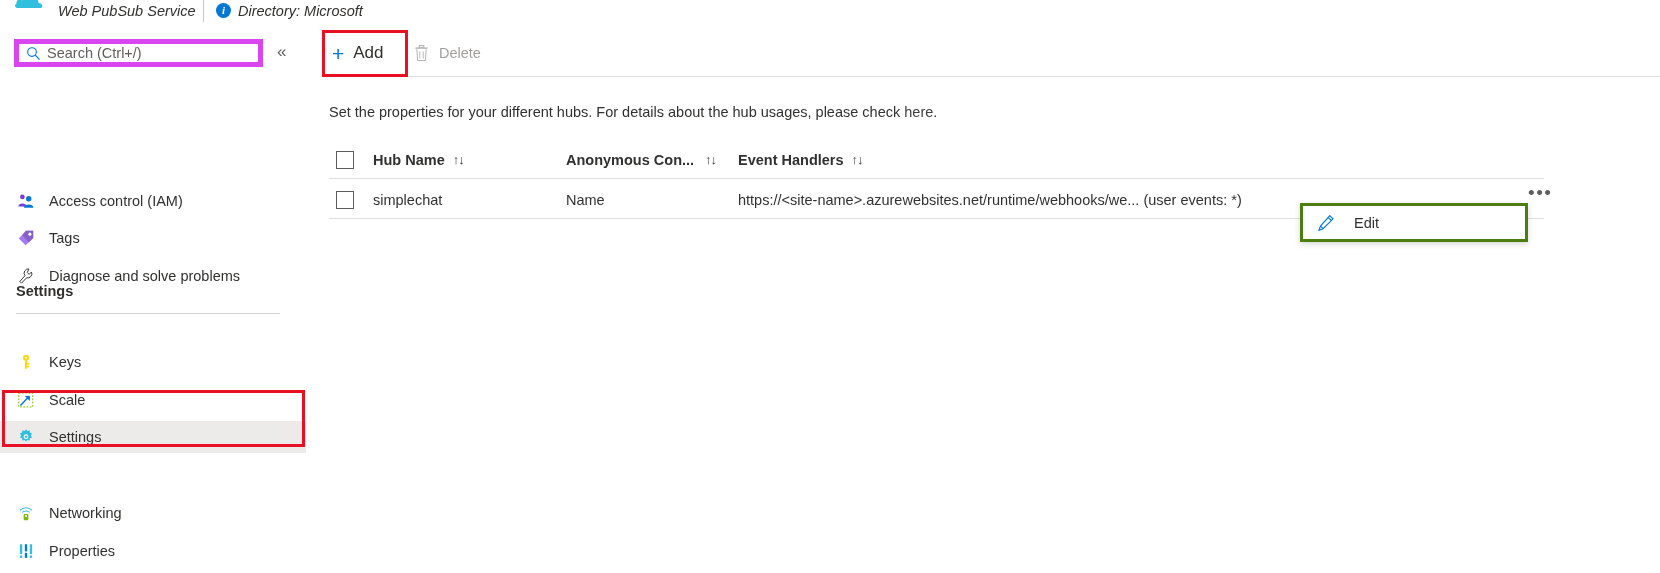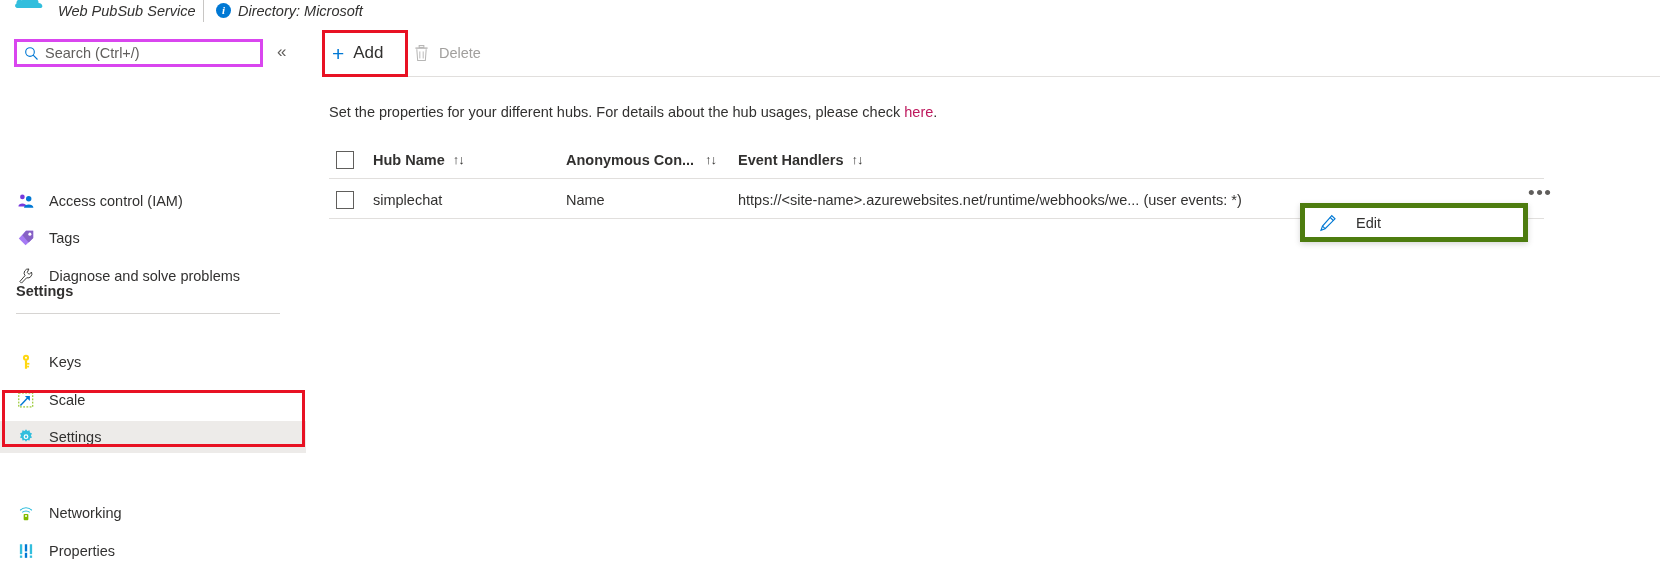--- a/index.html
+++ b/index.html
@@ -72,21 +72,21 @@
     position: absolute;
     left: 0; top: 26px;
     width: 312px;
     height: 547px;
     background: #ffffff;
   }
   #search-wrap {
     position: absolute;
     left: 14px; top: 13px;
     width: 249px; height: 28px;
-    border: 3px solid #d946ef;
+    border: 5px solid #d946ef;
     box-sizing: border-box;
     display: flex;
     align-items: center;
   }
   #search-icon {
     margin-left: 7px;
     width: 15px; height: 15px;
     flex: 0 0 auto;
   }
   #search-input {
@@ -220,21 +220,21 @@
 
   
   #description {
     position: absolute;
     left: 329px; top: 104px;
     font-size: 14.5px;
     color: #323130;
     white-space: nowrap;
   }
   #description a {
-    color: #be185d;
+    color: #404040;
     text-decoration: none;
   }
 
   
   #hub-table {
     position: absolute;
     left: 329px; top: 142px;
     width: 1230px;
   }
   .table-row {
@@ -302,21 +302,21 @@
     cursor: pointer;
     user-select: none;
   }
 
   
   #context-menu {
     position: absolute;
     left: 1300px; top: 203px;
     width: 228px; height: 39px;
     background: #ffffff;
-    border: 5px solid #4d7c0f;
+    border: 3px solid #4d7c0f;
     box-sizing: border-box;
     box-shadow: 0 2px 6px rgba(0,0,0,.16);
   }
   #menu-edit {
     position: absolute;
     left: 0; top: 0;
     width: 100%; height: 100%;
     display: flex;
     align-items: center;
     cursor: pointer;

